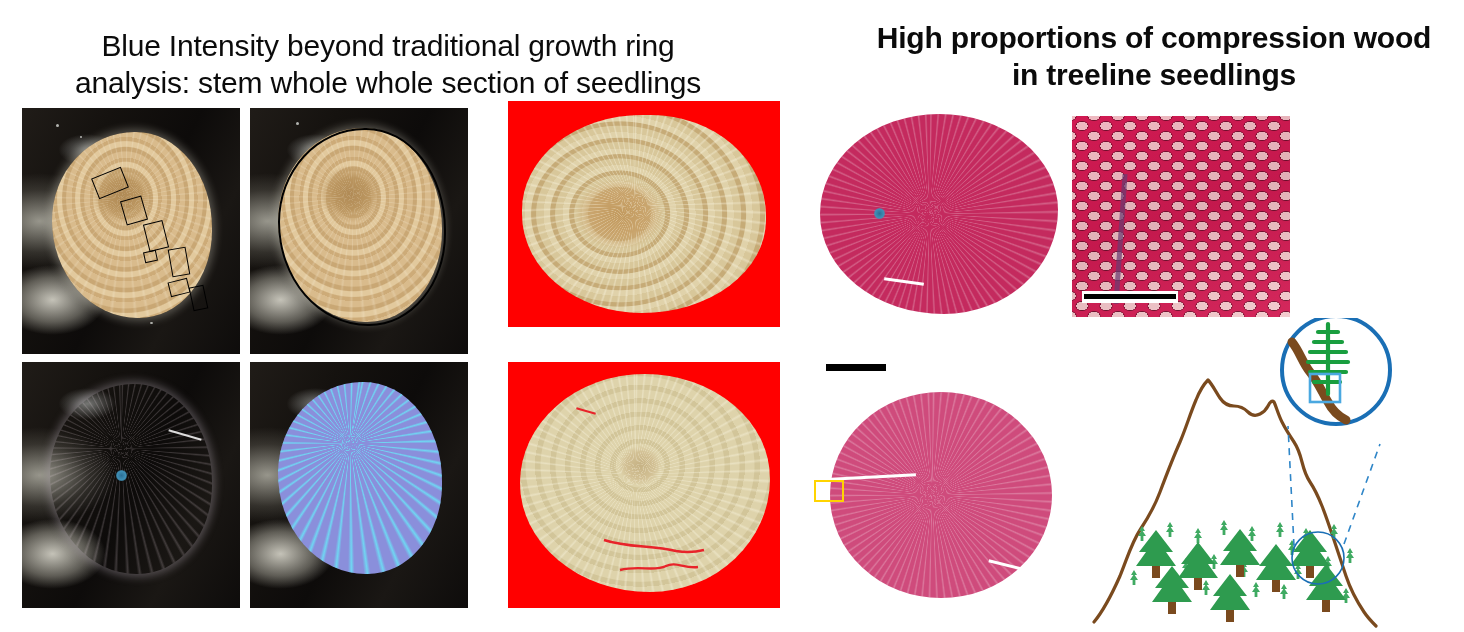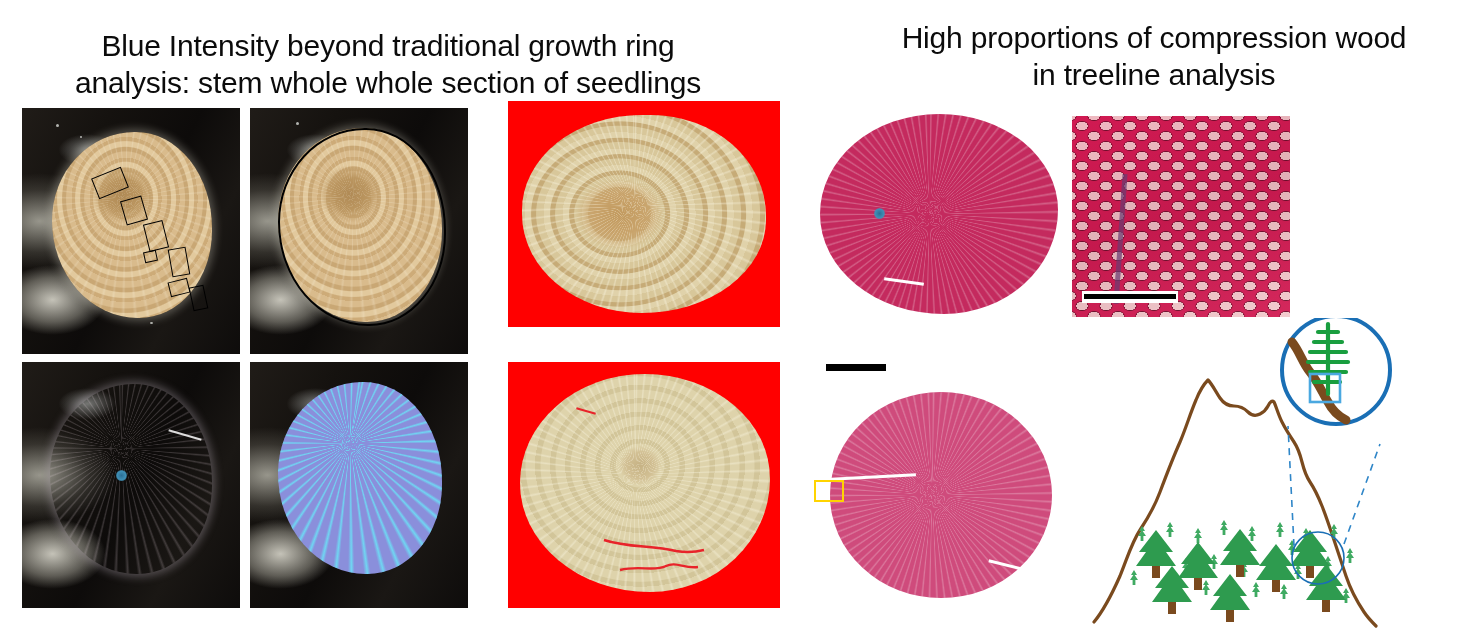--- a/index.html
+++ b/index.html
@@ -5,21 +5,21 @@
 <style>
   html,body{margin:0;padding:0;background:#ffffff;}
   body{width:1464px;height:632px;position:relative;overflow:hidden;
        font-family:"Liberation Sans","DejaVu Sans",sans-serif;color:#111;}
   .stage{position:absolute;left:0;top:0;width:1464px;height:632px;background:#fff;}
 
   
   .title{position:absolute;text-align:center;line-height:1.22;
          font-size:30px;font-weight:400;color:#0b0b0b;letter-spacing:-0.2px;}
   #title-left{left:18px;top:28px;width:740px;}
-  #title-right{left:858px;top:20px;width:592px;}
+  #title-right{left:858px;top:20px;width:592px;font-weight:bold;}
 
   
   .panel{position:absolute;overflow:hidden;}
 
   
   .quad{position:absolute;left:22px;top:108px;width:446px;height:500px;background:#ffffff;}
   .qcell{position:absolute;width:218px;height:246px;overflow:hidden;
          background:#14120f;}
   #q-tl{left:0;top:0;}  #q-tr{left:228px;top:0;}
   #q-bl{left:0;top:254px;} #q-br{left:228px;top:254px;}
@@ -189,21 +189,21 @@
 
 <div class="stage">
 
   <div class="title" id="title-left">
     <div>Blue Intensity beyond traditional growth ring</div>
     <div>analysis: stem whole whole section of seedlings</div>
   </div>
 
   <div class="title" id="title-right">
     <div>High proportions of compression wood</div>
-    <div>in treeline analysis</div>
+    <div>in treeline seedlings</div>
   </div>
 
   <div class="quad">
 
     <div class="qcell" id="q-tl">
       <div class="darkbg"></div>
       <div class="speck" style="left:34px;top:16px;width:3px;height:3px;"></div>
       <div class="speck" style="left:58px;top:28px;width:2px;height:2px;"></div>
       <div class="speck" style="left:128px;top:214px;width:3px;height:2px;"></div>
       <div class="disc-tan">

